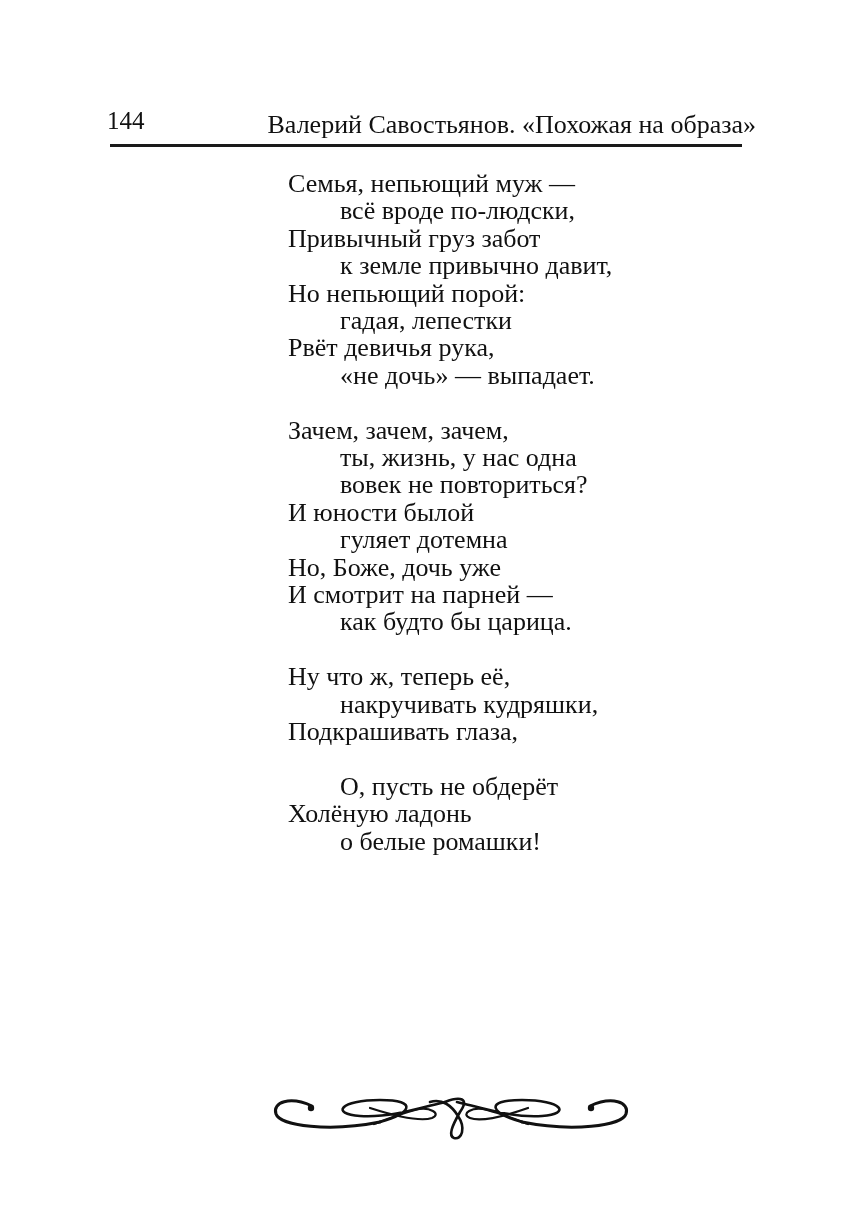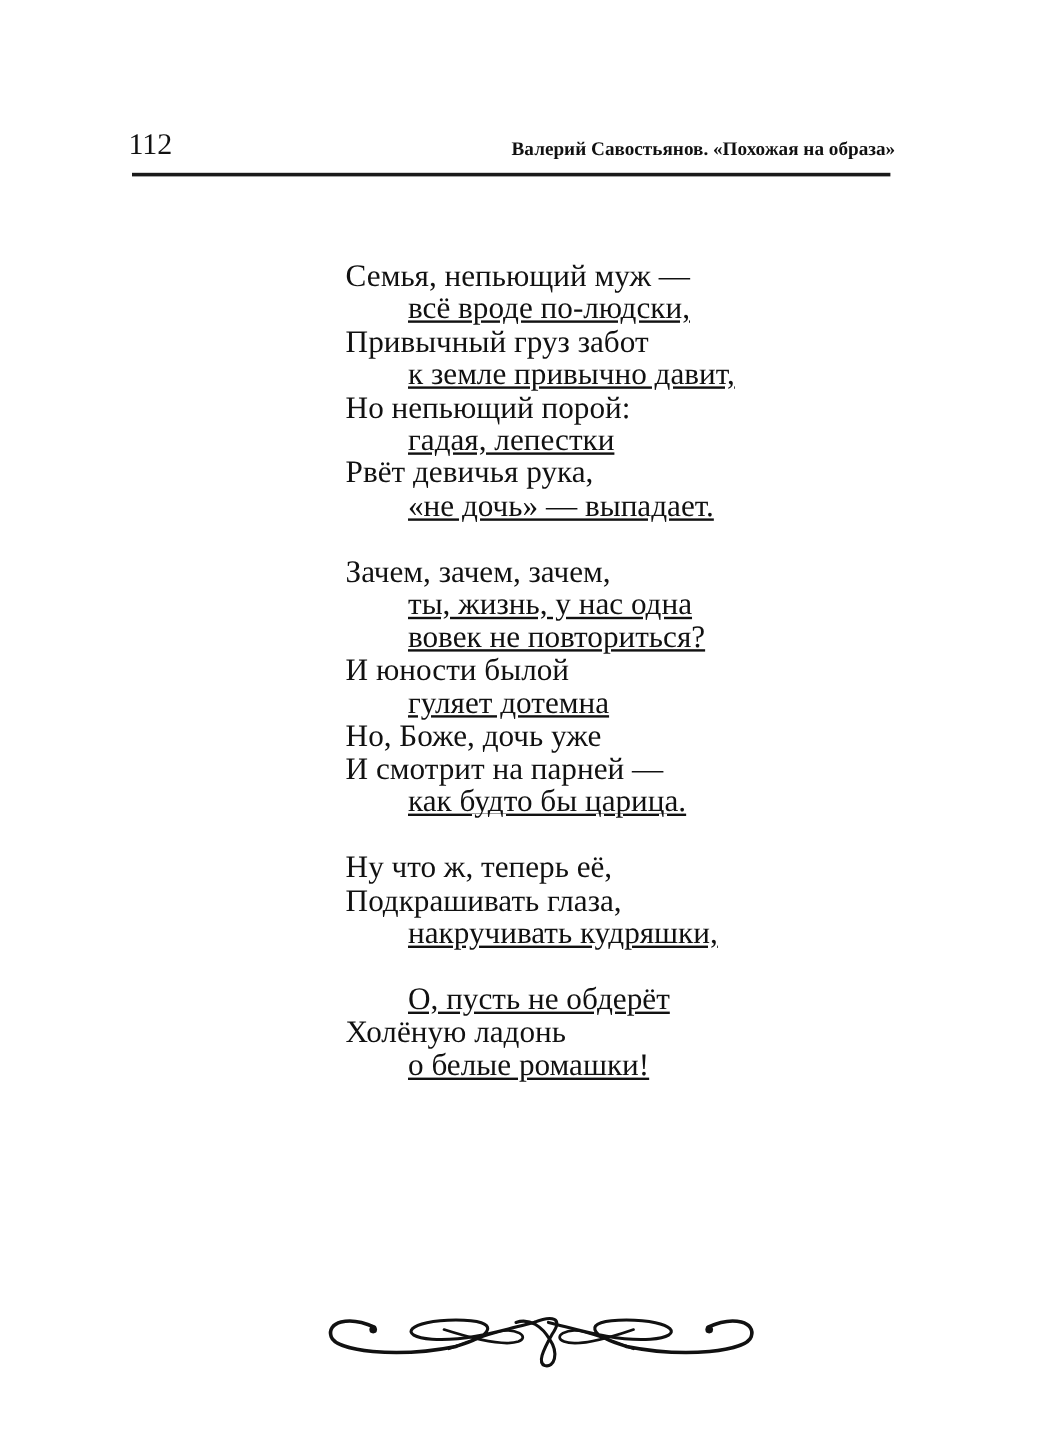--- a/index.html
+++ b/index.html
@@ -17,68 +17,65 @@
     }
     .page-number {
       position: absolute;
       left: 107px;
       top: 106px;
       font-size: 25px;
       line-height: 30px;
     }
     .running-title {
       position: absolute;
-      right: 120px;
+      right: 110px;
       top: 110px;
-      font-size: 16px;
+      font-size: 26px;
       line-height: 30px;
       white-space: nowrap;
-      font-weight: bold;
     }
     .header-rule {
       position: absolute;
       left: 110px;
       top: 144px;
       width: 632px;
       height: 3px;
       background: #1a1a1a;
     }
     .poem {
       position: absolute;
       left: 288px;
       top: 170px;
       font-size: 26px;
       line-height: 27.4px;
       white-space: nowrap;
-      margin-top: 46px;
     }
     .stanza {
       margin: 0 0 27.4px 0;
     }
     .line {
       display: block;
     }
     .line.indent {
       padding-left: 52px;
-      text-decoration: underline;
     }
     .ornament {
       position: absolute;
       left: 270px;
       top: 1092px;
       width: 362px;
       height: 62px;
     }
   </style>
 </head>
 <body>
 
 <div>
 
-  <div class="page-number">112</div>
+  <div class="page-number">144</div>
   <div class="running-title">Валерий Савостьянов. «Похожая на образа»</div>
   <div class="header-rule"></div>
 
   <div class="poem">
     <div class="stanza">
       <span class="line">Семья, непьющий муж —</span>
       <span class="line indent">всё вроде по-людски,</span>
       <span class="line">Привычный груз забот</span>
       <span class="line indent">к земле привычно давит,</span>
       <span class="line">Но непьющий порой:</span>
@@ -91,22 +88,22 @@
       <span class="line indent">ты, жизнь, у нас одна</span>
       <span class="line indent">вовек не повториться?</span>
       <span class="line">И юности былой</span>
       <span class="line indent">гуляет дотемна</span>
       <span class="line">Но, Боже, дочь уже</span>
       <span class="line">И смотрит на парней —</span>
       <span class="line indent">как будто бы царица.</span>
     </div>
     <div class="stanza">
       <span class="line">Ну что ж, теперь её,</span>
+      <span class="line indent">накручивать кудряшки,</span>
       <span class="line">Подкрашивать глаза,</span>
-      <span class="line indent">накручивать кудряшки,</span>
     </div>
     <div class="stanza">
       <span class="line indent">О, пусть не обдерёт</span>
       <span class="line">Холёную ладонь</span>
       <span class="line indent">о белые ромашки!</span>
     </div>
   </div>
 
   <svg class="ornament" viewBox="0 0 362 62" xmlns="http://www.w3.org/2000/svg">
     <g fill="none" stroke="#111" stroke-linecap="round">

